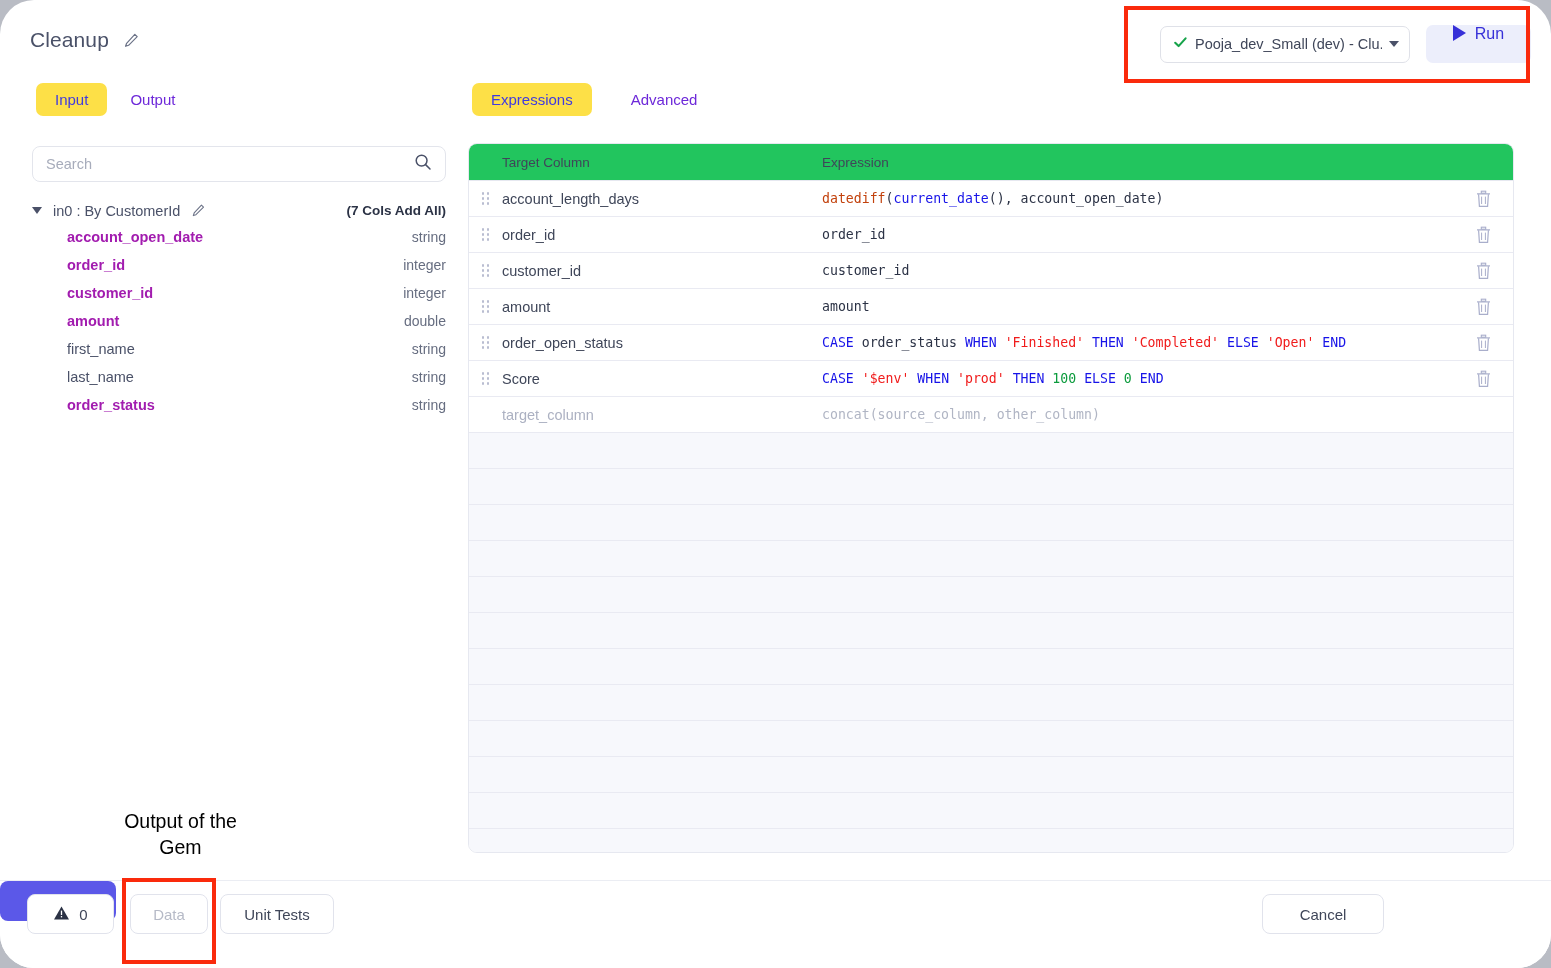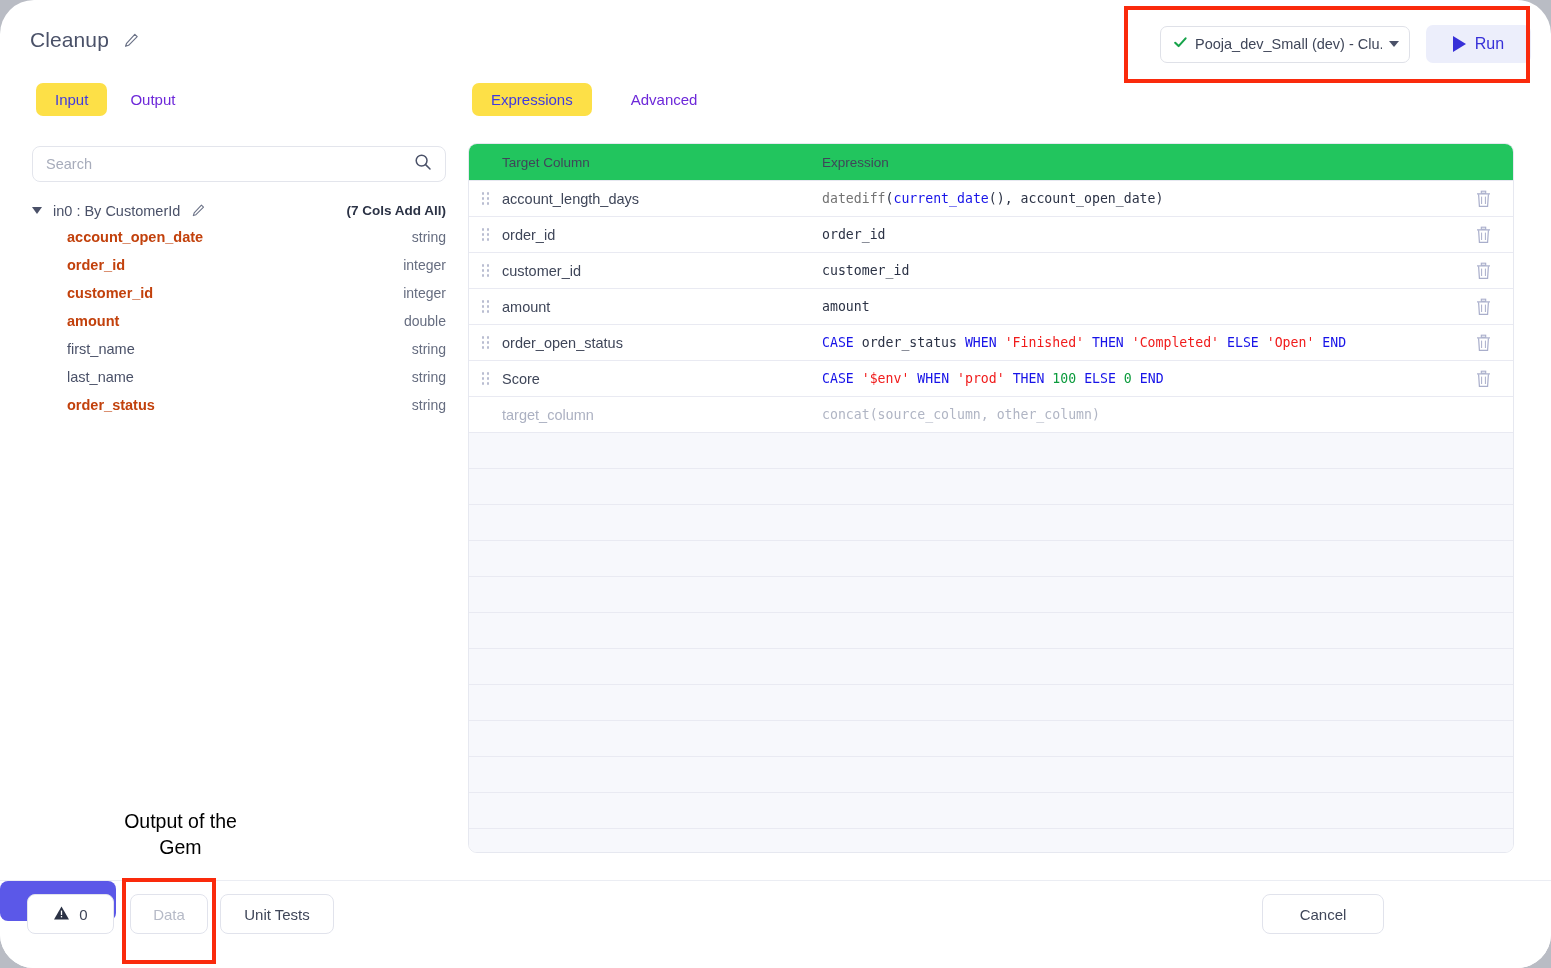--- a/index.html
+++ b/index.html
@@ -78,21 +78,21 @@
   .caret-down {
     width: 0; height: 0; flex: none;
     border-left: 5px solid transparent;
     border-right: 5px solid transparent;
     border-top: 6px solid #4a5168;
   }
   #run-btn {
     width: 105px; height: 38px;
     background: #eceefb;
     border: none; border-radius: 7px;
-    display: flex; align-items: center; justify-content: center;
+    display: flex; justify-content: center;
     gap: 9px;
     cursor: pointer;
   }
   .play-tri {
     width: 0; height: 0;
     border-top: 8px solid transparent;
     border-bottom: 8px solid transparent;
     border-left: 13px solid #3730d8;
   }
   #run-label { font-size: 16px; color: #3730d8; }
@@ -149,21 +149,21 @@
   #tree-count {
     margin-left: auto;
     font-size: 13.5px; color: #2b3245; font-weight: bold;
     cursor: pointer;
   }
   .col-row {
     display: flex; align-items: center;
     height: 28px;
     padding-left: 35px;
   }
-  .col-name { font-size: 14.5px; color: #c2410c; font-weight: bold; }
+  .col-name { font-size: 14.5px; color: #a21caf; font-weight: bold; }
   .col-name.dim { font-weight: normal; color: #4a5168; }
   .col-type { margin-left: auto; font-size: 14px; color: #6b7par; color: #666d80; }
 
   #annot-output {
     position: absolute;
     left: 88px; top: 808px;
     width: 185px;
     text-align: center;
     font-size: 19.5px;
     line-height: 26px;
@@ -230,21 +230,21 @@
     cursor: text;
   }
   .cell-expr.placeholder { color: #b0b5c4; }
   .cell-del {
     width: 60px; flex: none;
     display: flex; justify-content: center;
     cursor: pointer;
   }
   
   .kw  { color: #1713e8; }
-  .fn  { color: #737373; }
+  .fn  { color: #c2410c; }
   .fn2 { color: #1713e8; }
   .str { color: #f01b1b; }
   .num { color: #0b9b3c; }
 
   
   #footer {
     position: absolute;
     left: 0; bottom: 0;
     width: 1551px; height: 88px;
     border-top: 1px solid #ebedf3;

